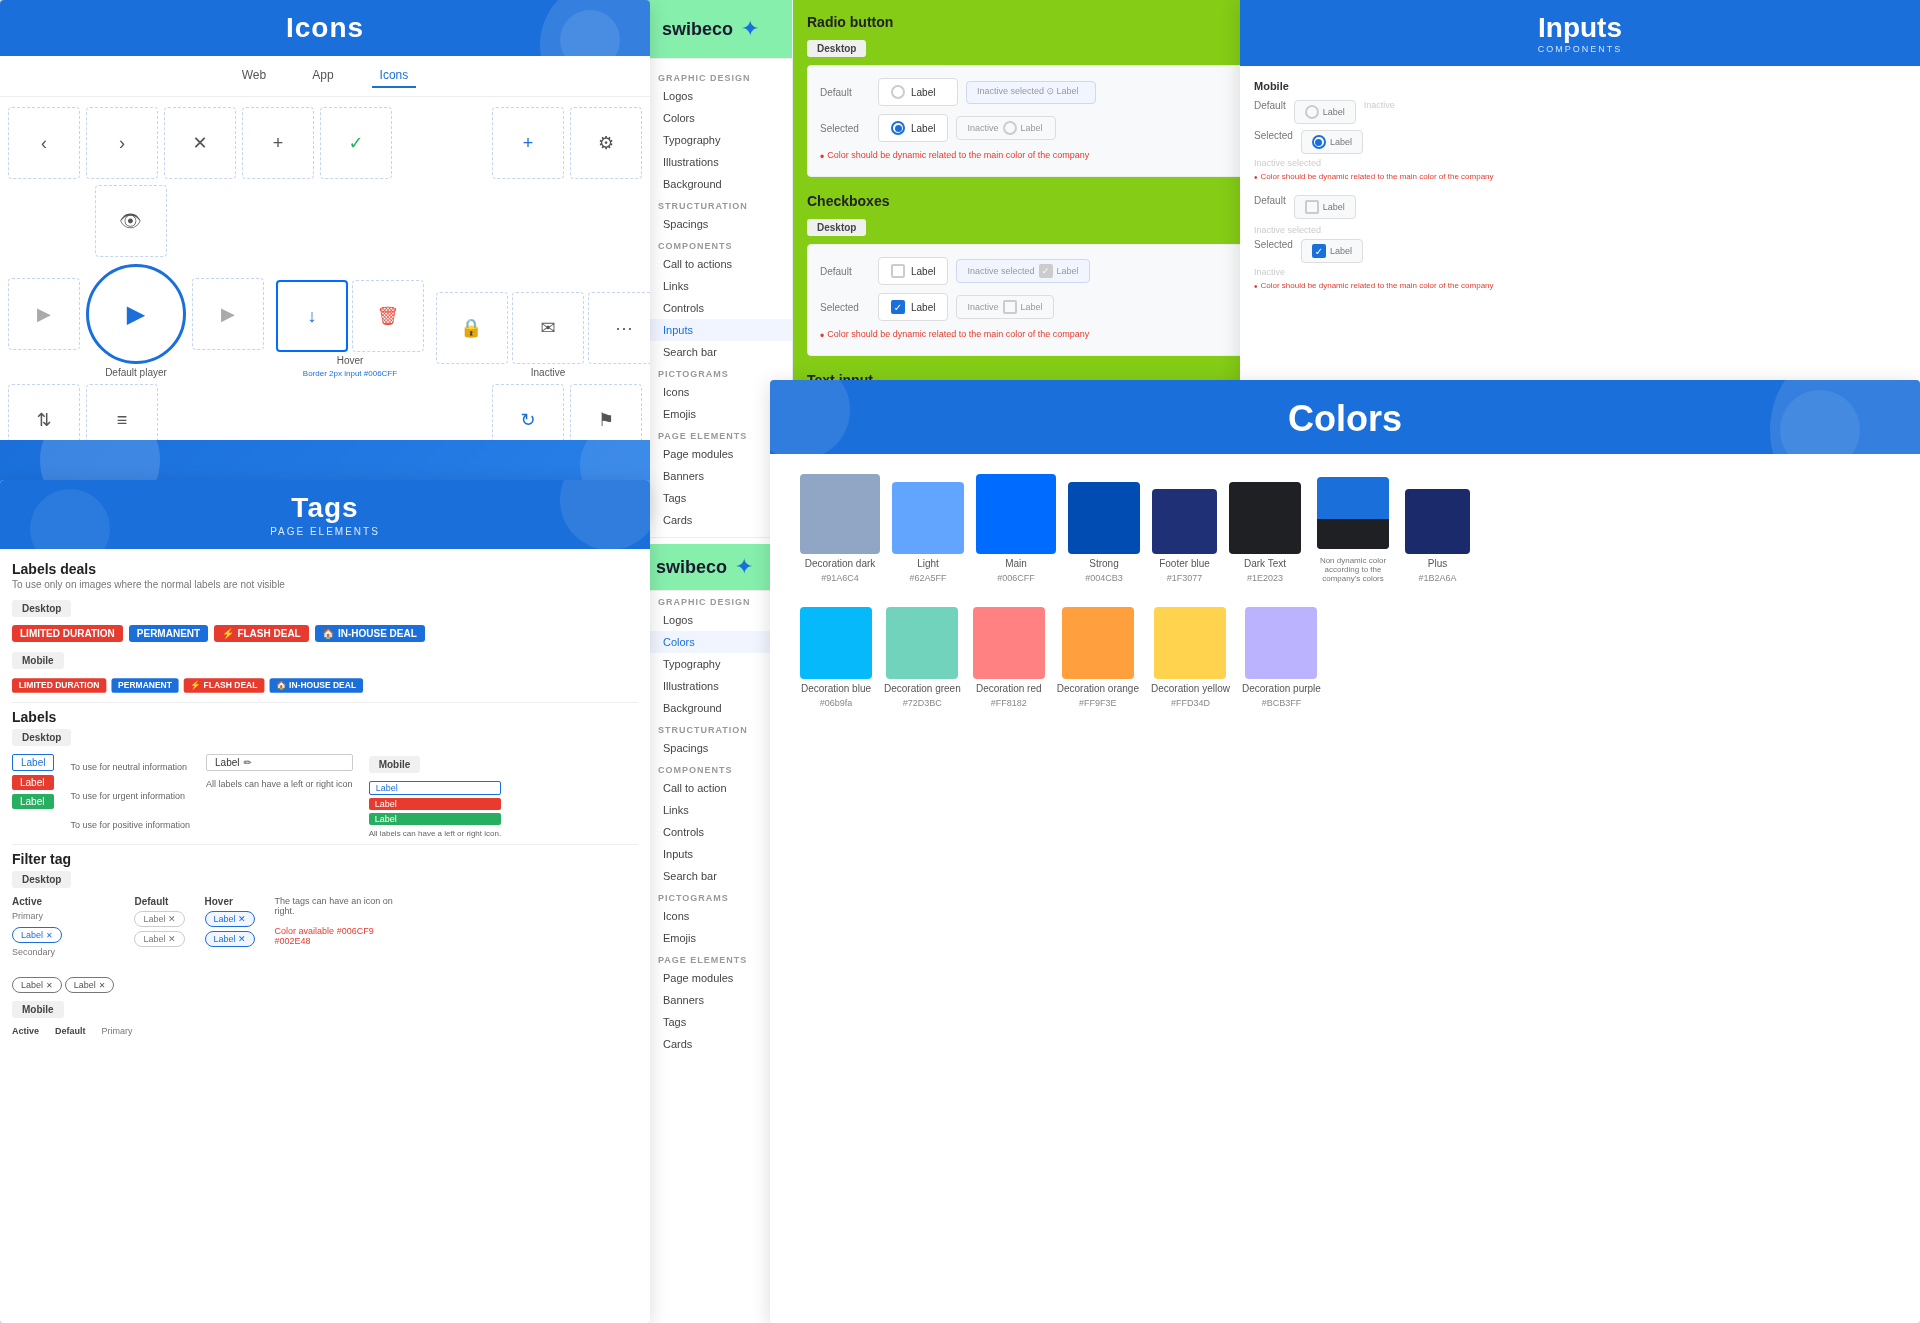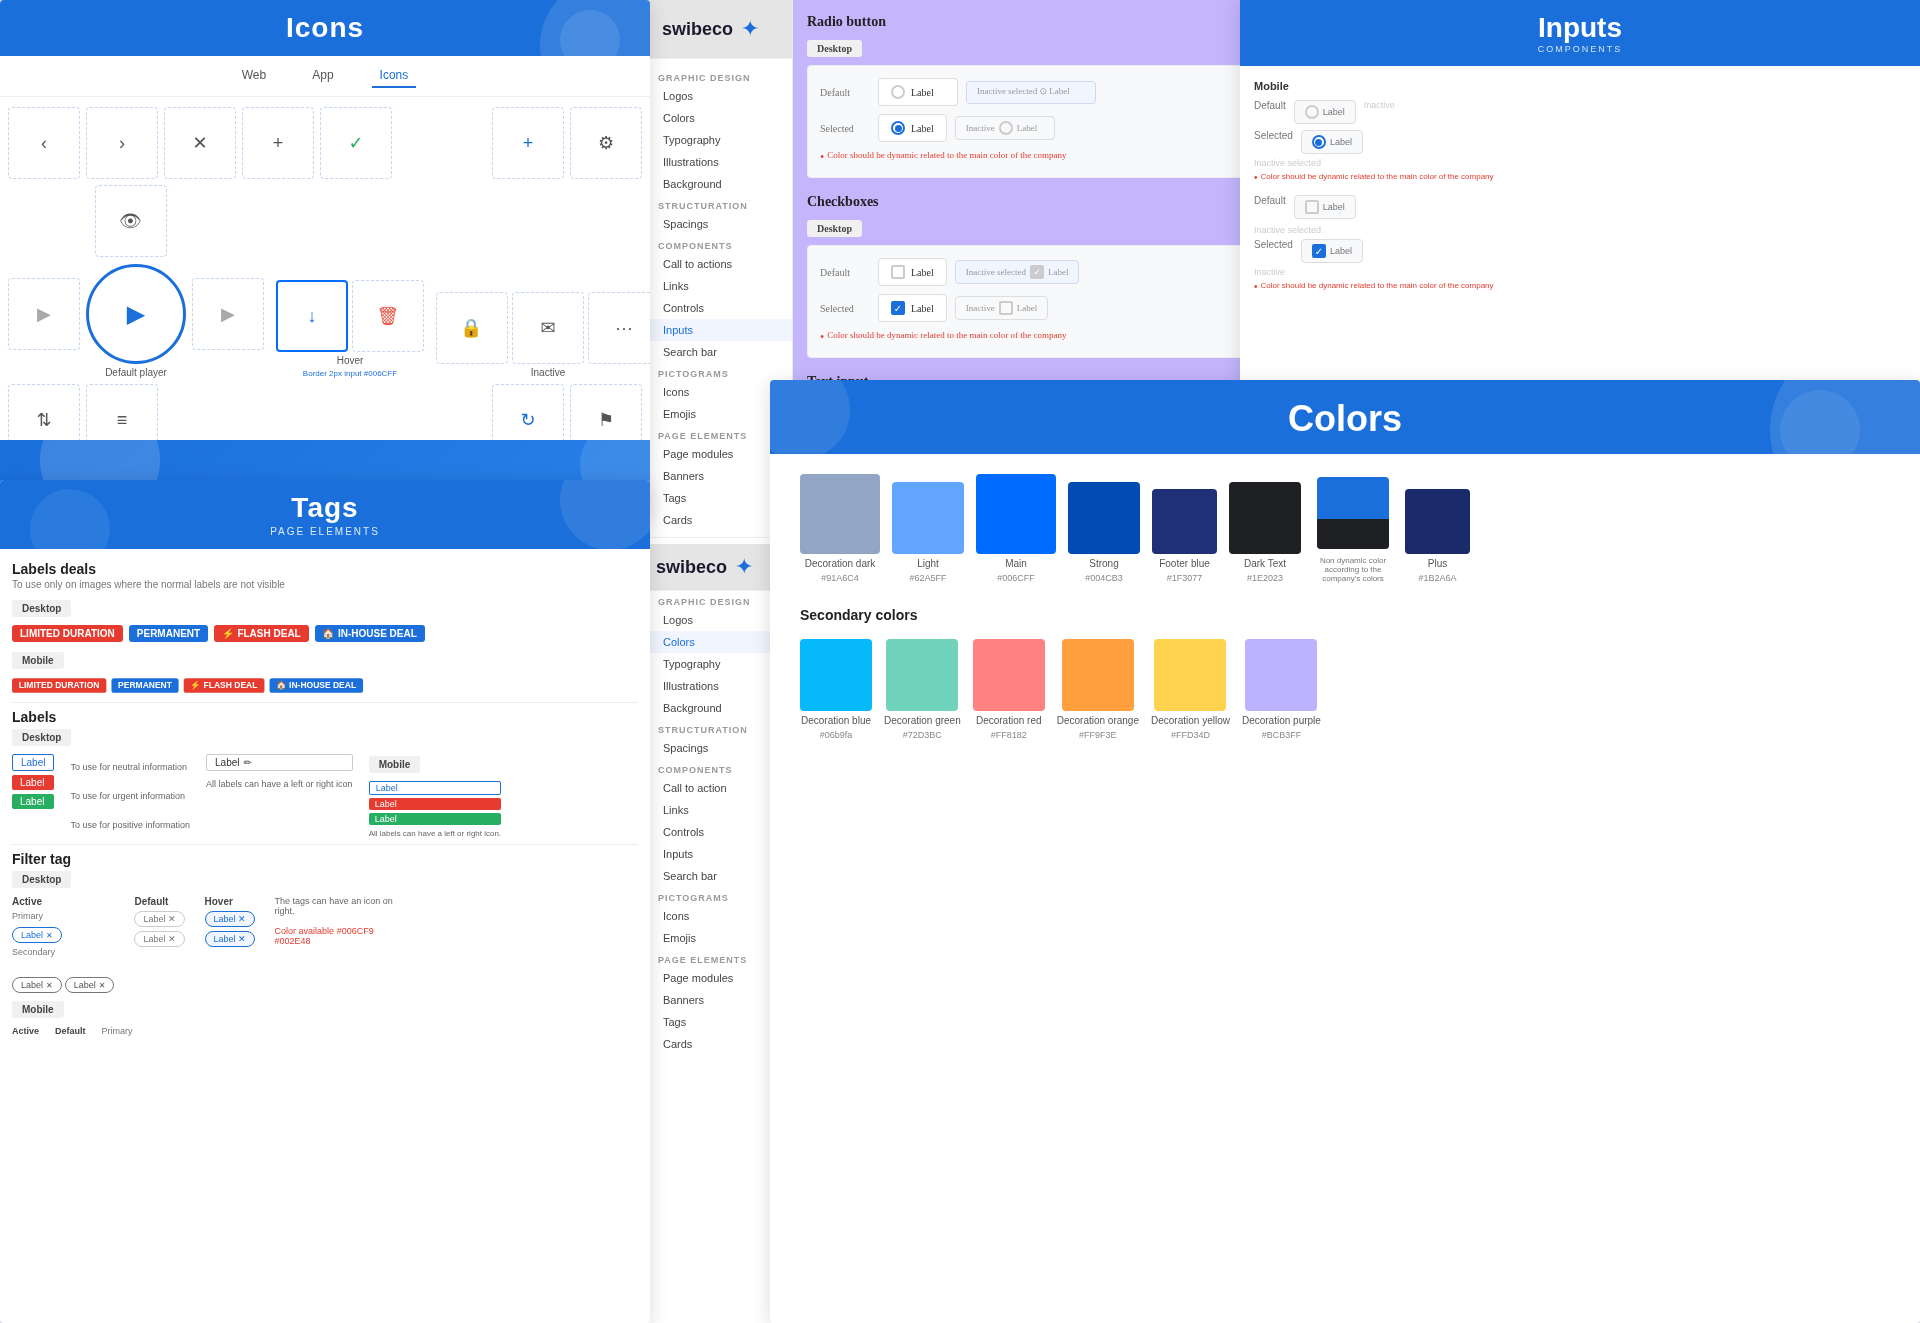--- a/index.html
+++ b/index.html
@@ -285,21 +285,21 @@
       color: #e63b2e;
       font-size: 9px;
       margin-top: 4px;
       display: flex;
       align-items: flex-start;
       gap: 3px;
     }
 
     
     .swibeco-logo-area {
-      background: #e5e5e5;
+      background: #86efac;
       padding: 16px;
       display: flex;
       align-items: center;
       gap: 8px;
       border-bottom: 1px solid #eee;
     }
     .swibeco-text {
       font-size: 18px;
       font-weight: 700;
       color: #1a1a2e;
@@ -703,21 +703,21 @@
       <div class="sidebar-section">PAGE ELEMENTS</div>
       <div class="sidebar-item">Page modules</div>
       <div class="sidebar-item">Banners</div>
       <div class="sidebar-item">Tags</div>
       <div class="sidebar-item">Cards</div>
     </div>
   </div>
 
   <div class="inputs-mid-panel">
 
-    <div style="padding:14px;background:#c4b5fd;height:100%;overflow:hidden;font-family:Liberation Serif, serif;">
+    <div style="padding:14px;background:#84cc16;height:100%;overflow:hidden;">
 
       <div class="input-section">
         <div class="input-section-title">Radio button</div>
         <div class="platform-label">Desktop</div>
 
         <div style="background:#f8f9fb;border-radius:4px;padding:12px;border:1px solid #eee;">
 
           <div style="display:flex;align-items:center;gap:8px;margin-bottom:8px;">
             <span style="font-size:10px;color:#777;width:50px;">Default</span>
             <div style="background:white;border:1px solid #ddd;border-radius:4px;padding:6px 12px;display:flex;align-items:center;gap:6px;min-width:80px;">
@@ -923,21 +923,20 @@
         </div>
 
         <div class="color-swatch">
           <div class="swatch-box swatch-plus"></div>
           <div class="swatch-label">Plus</div>
           <div class="swatch-hex">#1B2A6A</div>
         </div>
       </div>
 
 
-      <div class="colors-section-title">Secondary colors</div>
       <div class="color-swatches">
 
         <div class="color-swatch">
           <div class="swatch-box swatch-decoblue"></div>
           <div class="swatch-label">Decoration blue</div>
           <div class="swatch-hex">#06b9fa</div>
         </div>
 
         <div class="color-swatch">
           <div class="swatch-box swatch-decogeen"></div>

